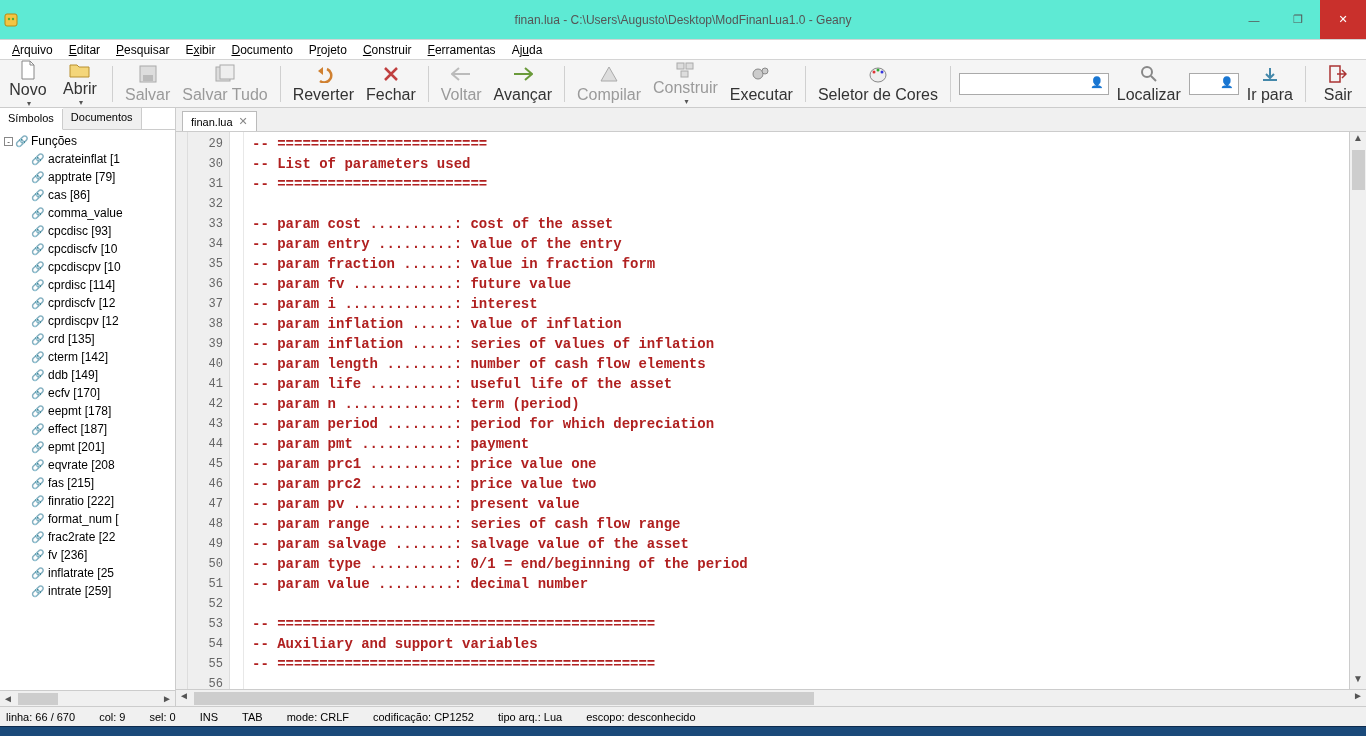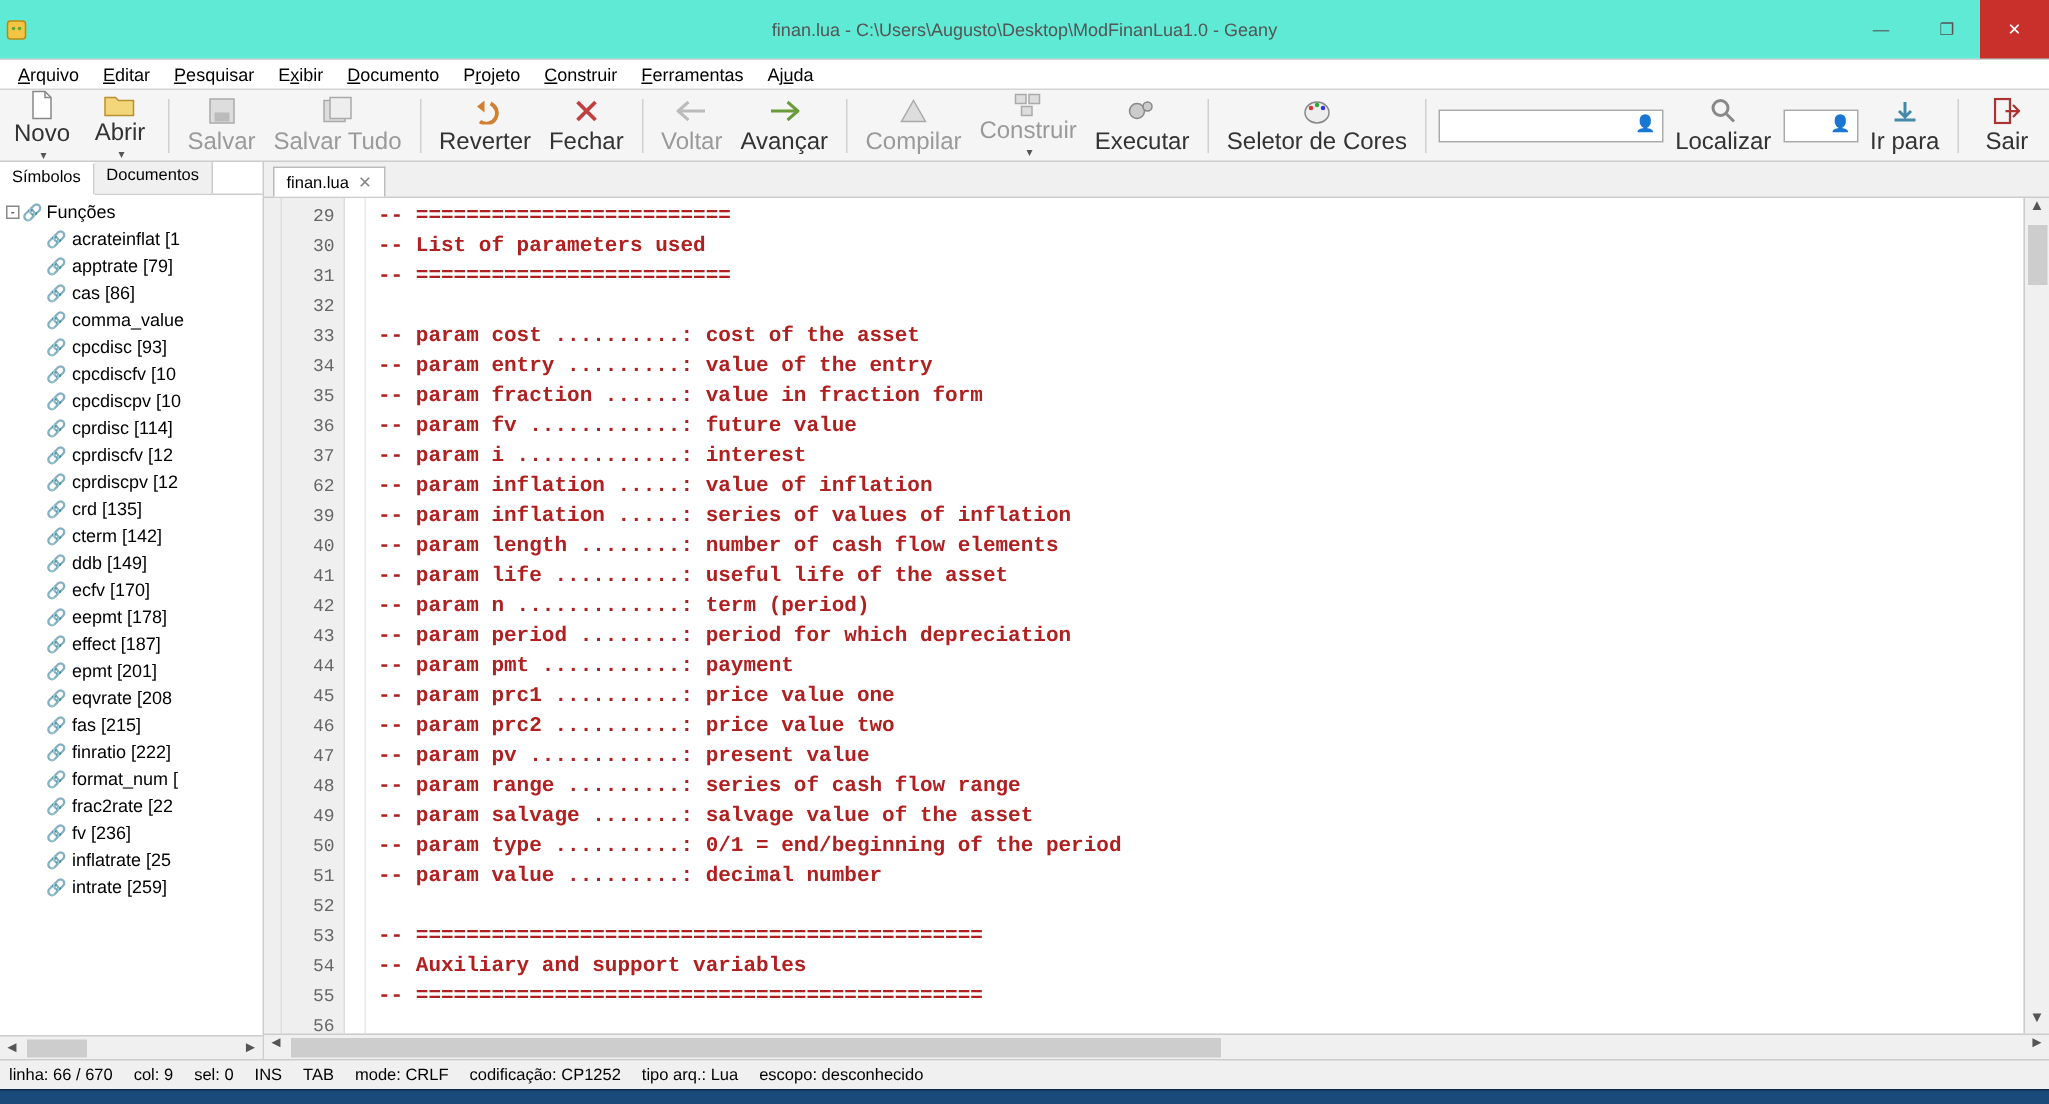--- a/index.html
+++ b/index.html
@@ -59,21 +59,21 @@
 .code { flex: 1; background: #fff; font-family: "Consolas","Courier New",monospace; font-size: 14px; font-weight: 600; color: #b02020; padding-left: 8px; padding-top: 2px; white-space: pre; overflow: hidden; }
 .vscroll { width: 17px; background: #f0f0f0; border-left: 1px solid #ccc; display:flex; flex-direction:column;}
 .vscroll .arr{height:16px;text-align:center;font-size:10px;color:#555;}
 .vscroll .thumb{width:13px;height:40px;background:#cdcdcd;margin:2px auto;}
 .vscroll .track{flex:1;}
 .ehscroll { height: 17px; background: #f0f0f0; display:flex; border-top:1px solid #ccc;}
 .ehscroll .arr{width:16px;text-align:center;font-size:10px;color:#555;}
 .ehscroll .thumb{height:13px;width:620px;background:#cdcdcd;margin:2px 0 0 2px;}
 
 
-.statusbar { height: 20px; background: #f0f0f0; border-top: 1px solid #ccc; display: flex; align-items: center; font-size: 11px; padding: 0 6px; gap: 14px; }
+.statusbar { height: 20px; background: #f0f0f0; border-top: 1px solid #ccc; display: flex; align-items: center; font-size: 11px; padding: 0 6px; gap: 24px; }
 .statusbar span { white-space: nowrap; }
 
 
 .taskbar { height: 10px; background: #1a4a7a; border-top: 1px solid #0d2a4c; }
 
 .dd-arrow { font-size:8px; margin-left:2px; color:#555;}
 svg { display:block; }
 </style>
 </head>
 <body>
@@ -393,21 +393,21 @@
       <div class="gutter" id="gutter">
           <div>29</div>
           <div>30</div>
           <div>31</div>
           <div>32</div>
           <div>33</div>
           <div>34</div>
           <div>35</div>
           <div>36</div>
           <div>37</div>
-          <div>62</div>
+          <div>38</div>
           <div>39</div>
           <div>40</div>
           <div>41</div>
           <div>42</div>
           <div>43</div>
           <div>44</div>
           <div>45</div>
           <div>46</div>
           <div>47</div>
           <div>48</div>

